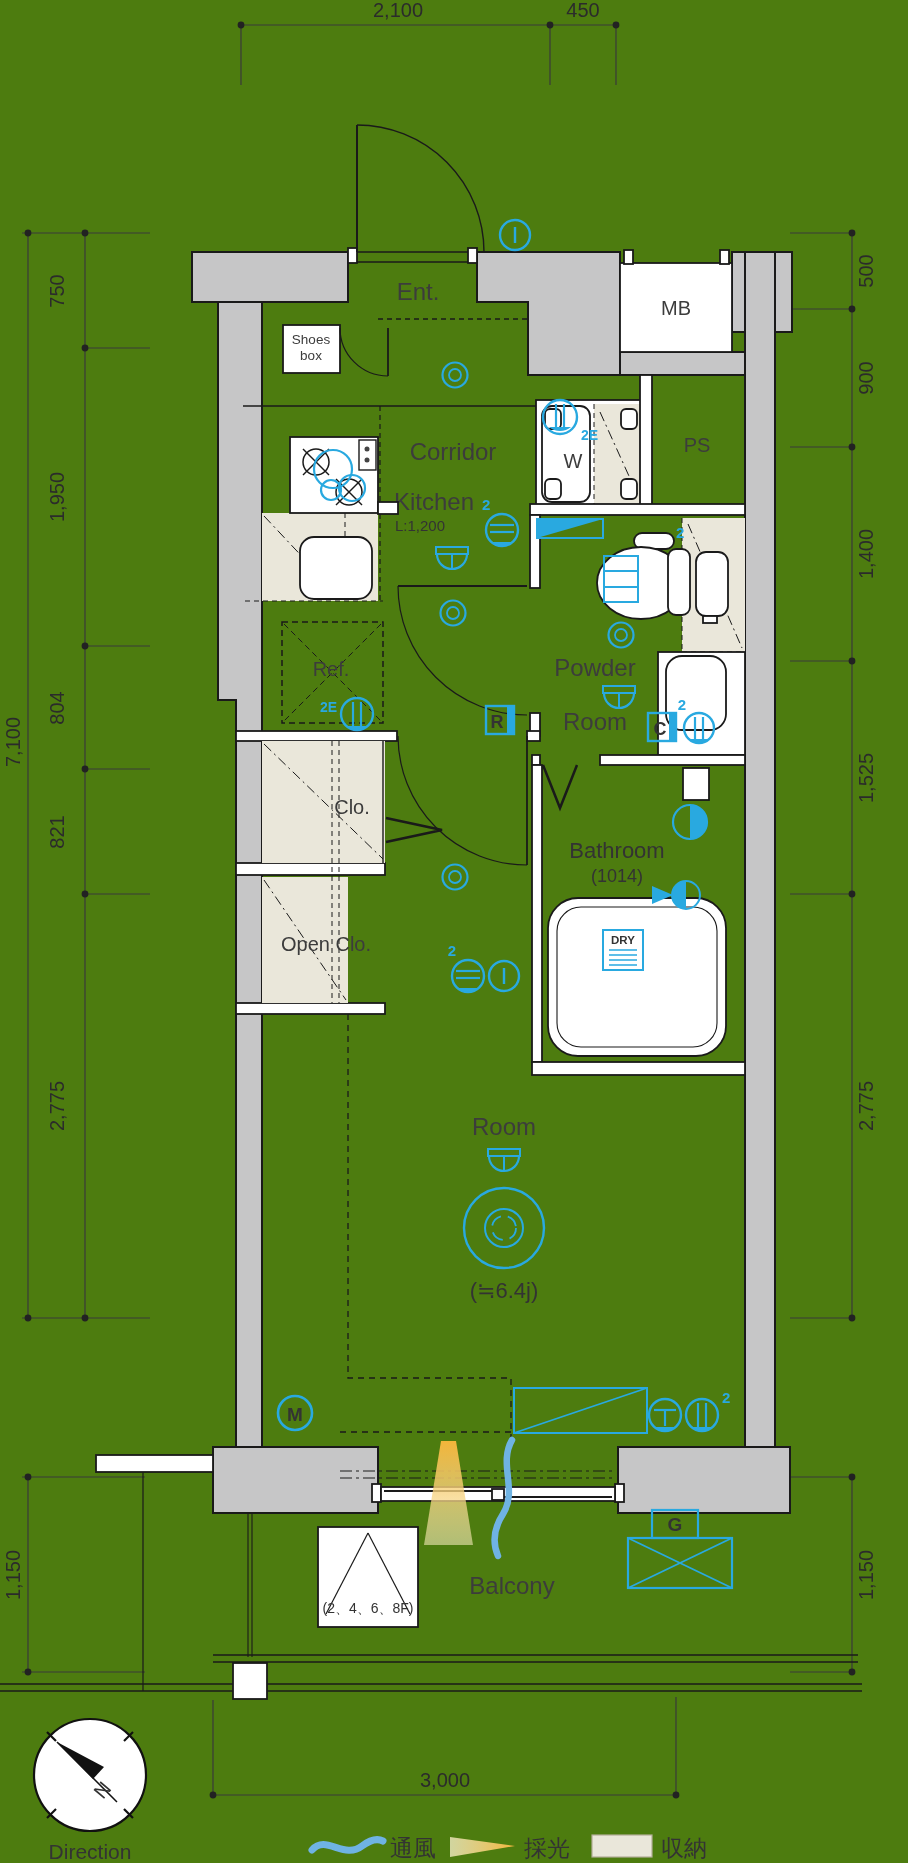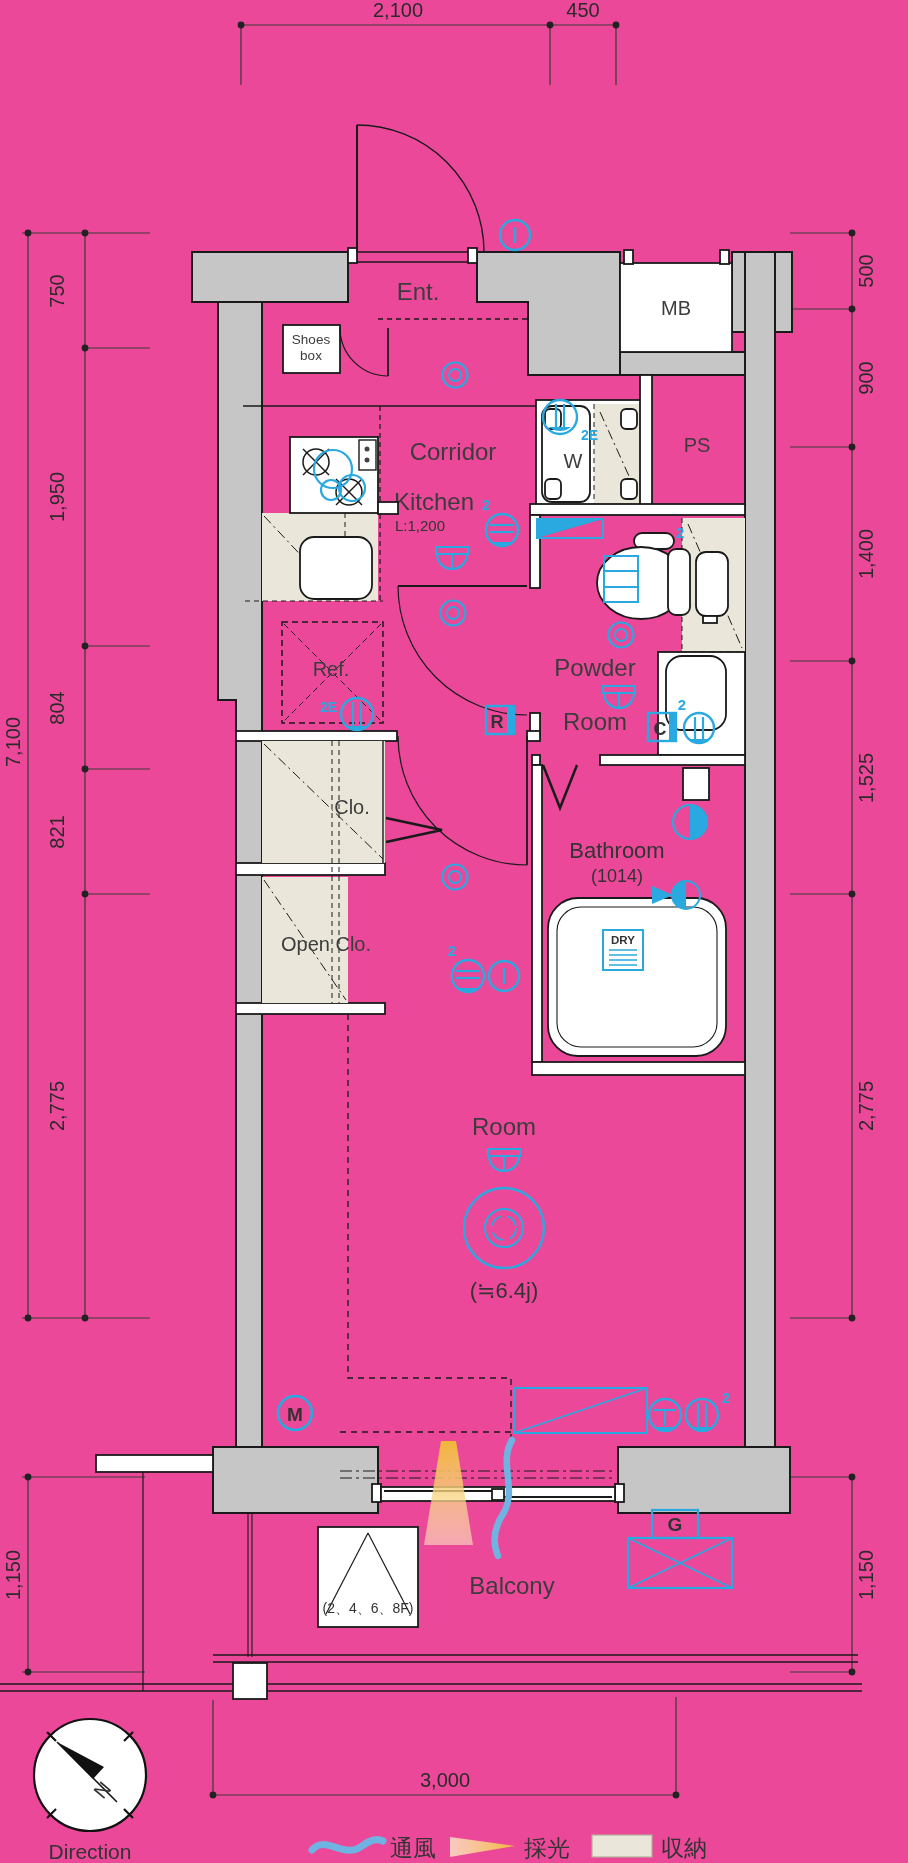--- a/index.html
+++ b/index.html
@@ -1,17 +1,17 @@
 <!DOCTYPE html>
 <html><head>
 <meta charset="utf-8">
 <style>
   html,body{margin:0;padding:0;background:#ffffff;}
   body{font-family:"Liberation Sans", sans-serif;}
-  .stage{position:relative;width:908px;height:1863px;background:#ec4899;overflow:hidden;}
+  .stage{position:relative;width:908px;height:1863px;background:#4d7c0f;overflow:hidden;}
   svg{position:absolute;left:0;top:0;}
   text{font-family:"Liberation Sans", sans-serif;fill:#333;}
   .dim{font-size:20px;fill:#2b2b2b;}
   .room{font-size:24px;fill:#3c3c3c;}
   .room-sm{font-size:20px;fill:#3c3c3c;}
   .room-xs{font-size:13.5px;fill:#3c3c3c;}
   .bluetxt{font-size:14px;fill:#29a9e0;font-weight:bold;}
   .suptxt{font-size:15px;fill:#29a9e0;font-weight:bold;}
   .wall{fill:#c6c6c7;stroke:#1a1a1a;stroke-width:2;}
   .wwall{fill:#ffffff;stroke:#1a1a1a;stroke-width:1.8;}

